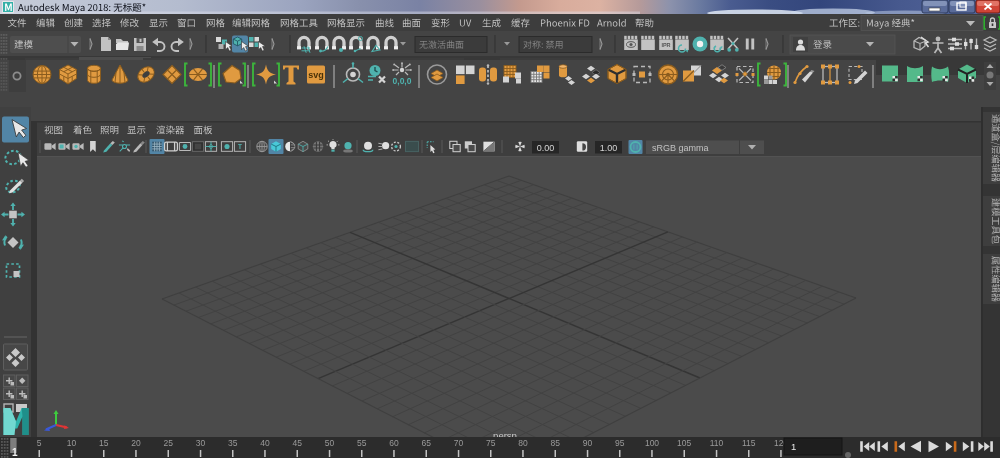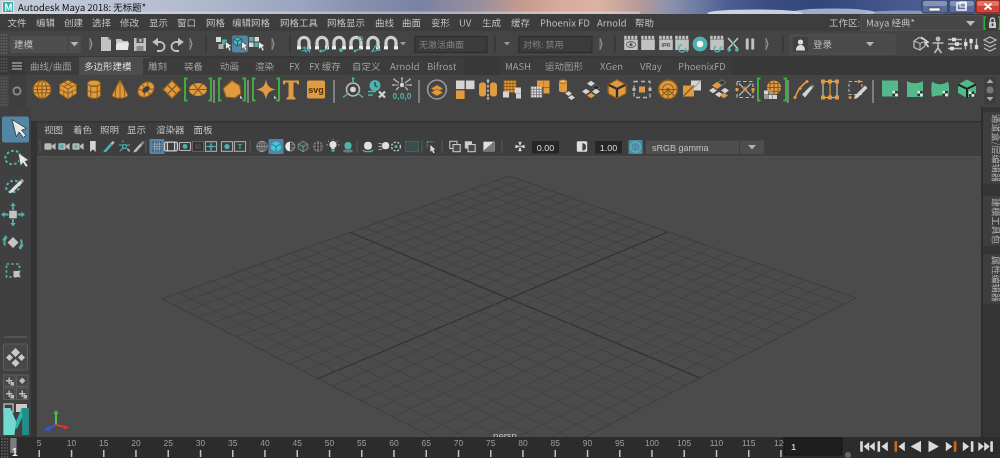--- a/index.html
+++ b/index.html
@@ -331,21 +331,21 @@
       <path d="M506.0 14.0H506.7V10.1C506.7 9.5 506.7 8.7 506.6 8.1H506.7L507.2 9.7L508.6 13.3H509.1L510.5 9.7L511.0 8.1H511.1C511.0 8.7 510.9 9.5 510.9 10.1V14.0H511.8V7.0H510.7L509.4 10.8C509.2 11.2 509.1 11.7 508.9 12.2H508.8C508.7 11.7 508.5 11.2 508.3 10.8L507.0 7.0H506.0Z M512.8 14.0H513.6L514.3 11.9H516.9L517.5 14.0H518.5L516.1 7.0H515.1ZM514.5 11.2 514.9 10.1C515.1 9.3 515.3 8.6 515.6 7.7H515.6C515.8 8.6 516.0 9.3 516.3 10.1L516.6 11.2Z M521.4 14.1C522.8 14.1 523.7 13.2 523.7 12.1C523.7 11.1 523.1 10.6 522.3 10.3L521.3 9.9C520.8 9.6 520.2 9.4 520.2 8.7C520.2 8.1 520.7 7.7 521.5 7.7C522.1 7.7 522.6 7.9 523.0 8.3L523.5 7.8C523.0 7.3 522.3 6.9 521.5 6.9C520.2 6.9 519.3 7.7 519.3 8.8C519.3 9.8 520.0 10.3 520.7 10.5L521.7 11.0C522.3 11.3 522.9 11.5 522.9 12.2C522.9 12.9 522.3 13.4 521.4 13.4C520.7 13.4 520.0 13.0 519.5 12.5L518.9 13.1C519.5 13.7 520.4 14.1 521.4 14.1Z M525.1 14.0H526.0V10.7H529.2V14.0H530.1V7.0H529.2V10.0H526.0V7.0H525.1Z" fill="#a2a2a2"></path>
       <rect x="540" y="2" width="56" height="17" fill="#3c3c3c"></rect>
       <path d="M548.6 6.6V7.3H553.4V6.6ZM545.6 7.0C546.2 7.4 547.0 7.9 547.3 8.3L547.8 7.7C547.4 7.4 546.7 6.9 546.1 6.5ZM548.6 12.9C548.8 12.7 549.3 12.7 552.8 12.4L553.2 13.1L553.8 12.8C553.5 12.1 552.7 10.8 552.1 9.9L551.5 10.2C551.8 10.7 552.2 11.2 552.5 11.8L549.4 12.0C549.9 11.3 550.4 10.4 550.8 9.5H554.1V8.8H548.0V9.5H549.9C549.5 10.4 549.0 11.3 548.8 11.6C548.6 11.9 548.5 12.1 548.3 12.1C548.4 12.3 548.5 12.7 548.6 12.9ZM547.4 9.3H545.4V10.0H546.7V13.0C546.3 13.2 545.8 13.6 545.4 14.1L545.9 14.8C546.3 14.2 546.8 13.6 547.1 13.6C547.3 13.6 547.7 13.9 548.0 14.2C548.7 14.6 549.5 14.7 550.7 14.7C551.7 14.7 553.3 14.6 554.0 14.6C554.0 14.4 554.1 14.0 554.2 13.8C553.2 13.9 551.8 14.0 550.7 14.0C549.6 14.0 548.8 13.9 548.2 13.5C547.8 13.3 547.6 13.1 547.4 13.0Z M555.3 6.8V7.4H559.0V6.8ZM560.7 6.2C560.7 6.9 560.7 7.5 560.7 8.2H559.3V8.9H560.6C560.5 11.1 560.2 13.1 558.9 14.2C559.0 14.3 559.3 14.6 559.4 14.8C560.8 13.4 561.2 11.3 561.3 8.9H562.8C562.7 12.3 562.5 13.5 562.3 13.8C562.2 13.9 562.1 14.0 561.9 14.0C561.7 14.0 561.2 14.0 560.7 13.9C560.8 14.1 560.9 14.4 560.9 14.6C561.4 14.6 561.9 14.6 562.2 14.6C562.5 14.6 562.7 14.5 562.9 14.3C563.2 13.8 563.3 12.5 563.5 8.6C563.5 8.5 563.5 8.2 563.5 8.2H561.4C561.4 7.5 561.4 6.9 561.4 6.2ZM555.3 13.6 555.4 13.6V13.6C555.6 13.5 555.9 13.4 558.6 12.8L558.7 13.4L559.4 13.2C559.2 12.5 558.8 11.4 558.4 10.5L557.8 10.7C558.0 11.1 558.2 11.7 558.4 12.2L556.1 12.6C556.5 11.8 556.8 10.7 557.1 9.7H559.2V9.1H555.0V9.7H556.3C556.1 10.8 555.7 11.9 555.6 12.3C555.4 12.6 555.3 12.9 555.1 12.9C555.2 13.1 555.3 13.4 555.3 13.6Z M567.6 11.3C568.3 11.5 569.3 11.8 569.8 12.1L570.1 11.6C569.6 11.4 568.6 11.1 567.9 10.9ZM566.6 12.6C567.9 12.7 569.6 13.1 570.5 13.4L570.8 12.9C569.9 12.6 568.2 12.2 566.9 12.1ZM564.8 6.4V14.8H565.5V14.4H572.0V14.8H572.7V6.4ZM565.5 13.7V7.1H572.0V13.7ZM567.9 7.3C567.5 8.1 566.6 8.8 565.8 9.3C566.0 9.4 566.2 9.6 566.3 9.7C566.6 9.5 566.9 9.3 567.2 9.0C567.5 9.3 567.8 9.6 568.2 9.9C567.4 10.3 566.5 10.5 565.7 10.7C565.8 10.8 565.9 11.1 566.0 11.3C566.9 11.1 567.9 10.7 568.8 10.2C569.6 10.7 570.5 11.0 571.4 11.2C571.5 11.0 571.7 10.8 571.8 10.6C571.0 10.5 570.1 10.2 569.4 9.9C570.1 9.4 570.7 8.9 571.1 8.2L570.7 8.0L570.6 8.0H568.1C568.3 7.9 568.4 7.7 568.5 7.5ZM567.6 8.7 567.7 8.6H570.1C569.8 9.0 569.3 9.3 568.8 9.6C568.3 9.3 567.9 9.0 567.6 8.7Z M581.5 6.2C580.9 6.9 579.9 7.7 579.0 8.2C579.1 8.3 579.3 8.5 579.5 8.7C580.4 8.2 581.5 7.3 582.2 6.4ZM581.8 8.8C581.2 9.6 580.0 10.5 579.0 11.0C579.2 11.1 579.4 11.3 579.6 11.5C580.6 10.9 581.7 10.0 582.5 9.1ZM582.0 11.4C581.3 12.5 580.0 13.6 578.6 14.2C578.7 14.3 579.0 14.6 579.1 14.8C580.5 14.1 581.9 12.9 582.7 11.6ZM577.3 7.3V9.7H575.8V7.3ZM573.9 9.7V10.4H575.1C575.1 11.8 574.9 13.2 573.9 14.3C574.0 14.4 574.3 14.7 574.4 14.8C575.5 13.6 575.8 12.0 575.8 10.4H577.3V14.8H578.0V10.4H579.1V9.7H578.0V7.3H578.9V6.6H574.1V7.3H575.1V9.7Z" fill="#a2a2a2"></path>
       <rect x="595" y="2" width="43" height="17" fill="#3c3c3c"></rect>
       <path d="M600.2 14.0H601.1L602.1 12.1C602.3 11.8 602.5 11.4 602.7 11.0H602.7C602.9 11.4 603.1 11.8 603.3 12.1L604.3 14.0H605.3L603.2 10.4L605.1 7.0H604.2L603.3 8.8C603.1 9.1 603.0 9.4 602.8 9.8H602.8C602.5 9.4 602.4 9.1 602.2 8.8L601.3 7.0H600.3L602.2 10.4Z M609.1 14.1C610.1 14.1 610.8 13.8 611.3 13.3V10.4H609.0V11.1H610.5V12.9C610.2 13.2 609.7 13.4 609.2 13.4C607.7 13.4 606.9 12.3 606.9 10.5C606.9 8.8 607.8 7.7 609.2 7.7C609.9 7.7 610.4 8.0 610.7 8.3L611.2 7.8C610.8 7.4 610.2 6.9 609.2 6.9C607.3 6.9 606.0 8.3 606.0 10.5C606.0 12.8 607.3 14.1 609.1 14.1Z M615.0 14.1C615.6 14.1 616.2 13.9 616.6 13.6L616.3 13.0C616.0 13.3 615.6 13.4 615.0 13.4C614.1 13.4 613.4 12.7 613.3 11.6H616.8C616.8 11.5 616.9 11.3 616.9 11.1C616.9 9.7 616.1 8.7 614.8 8.7C613.6 8.7 612.5 9.7 612.5 11.4C612.5 13.1 613.6 14.1 615.0 14.1ZM613.3 11.0C613.4 10.0 614.1 9.4 614.8 9.4C615.6 9.4 616.1 10.0 616.1 11.0Z M618.1 14.0H619.0V10.3C619.5 9.7 619.9 9.5 620.4 9.5C621.1 9.5 621.4 9.9 621.4 10.8V14.0H622.2V10.7C622.2 9.4 621.8 8.7 620.7 8.7C620.0 8.7 619.4 9.1 618.9 9.6H618.9L618.8 8.8H618.1Z" fill="#a2a2a2"></path>
       <rect x="635" y="2" width="39" height="17" fill="#3c3c3c"></rect>
       <path d="M642.2 14.0H643.2L645.5 7.0H644.6L643.4 10.8C643.2 11.6 643.0 12.3 642.8 13.1H642.7C642.5 12.3 642.3 11.6 642.1 10.8L640.9 7.0H640.0Z M647.3 10.3V7.7H648.5C649.6 7.7 650.2 8.1 650.2 9.0C650.2 9.9 649.6 10.3 648.5 10.3ZM650.2 14.0H651.2L649.5 11.0C650.4 10.7 651.0 10.1 651.0 9.0C651.0 7.5 650.0 7.0 648.6 7.0H646.4V14.0H647.3V11.0H648.5Z M653.6 14.1C654.2 14.1 654.8 13.8 655.3 13.4H655.3L655.4 14.0H656.1V10.8C656.1 9.5 655.6 8.7 654.3 8.7C653.5 8.7 652.7 9.1 652.3 9.4L652.6 10.0C653.0 9.7 653.6 9.4 654.2 9.4C655.0 9.4 655.2 10.1 655.2 10.7C653.0 11.0 652.1 11.5 652.1 12.7C652.1 13.6 652.7 14.1 653.6 14.1ZM653.8 13.4C653.3 13.4 652.9 13.2 652.9 12.6C652.9 11.9 653.5 11.5 655.2 11.3V12.7C654.7 13.2 654.3 13.4 653.8 13.4Z M657.8 16.2C658.8 16.2 659.4 15.4 659.7 14.4L661.7 8.8H660.8L659.9 11.7C659.8 12.2 659.6 12.7 659.5 13.2H659.4C659.2 12.7 659.1 12.2 658.9 11.7L657.9 8.8H657.0L659.0 14.0L658.9 14.4C658.7 15.0 658.3 15.5 657.8 15.5C657.6 15.5 657.5 15.5 657.4 15.4L657.2 16.1C657.4 16.2 657.6 16.2 657.8 16.2Z" fill="#a2a2a2"></path>
       <rect x="673" y="2" width="59" height="17" fill="#3c3c3c"></rect>
       <path d="M679.0 14.0H679.8V11.2H681.0C682.5 11.2 683.5 10.6 683.5 9.1C683.5 7.6 682.5 7.0 680.9 7.0H679.0ZM679.8 10.5V7.7H680.8C682.1 7.7 682.7 8.1 682.7 9.1C682.7 10.1 682.1 10.5 680.9 10.5Z M684.9 14.0H685.8V10.3C686.3 9.7 686.6 9.5 687.2 9.5C687.9 9.5 688.1 9.9 688.1 10.8V14.0H689.0V10.7C689.0 9.4 688.5 8.7 687.4 8.7C686.7 8.7 686.2 9.1 685.7 9.6L685.8 8.5V6.4H684.9Z M692.7 14.1C693.9 14.1 695.0 13.1 695.0 11.4C695.0 9.7 693.9 8.7 692.7 8.7C691.4 8.7 690.3 9.7 690.3 11.4C690.3 13.1 691.4 14.1 692.7 14.1ZM692.7 13.4C691.8 13.4 691.2 12.6 691.2 11.4C691.2 10.2 691.8 9.4 692.7 9.4C693.6 9.4 694.2 10.2 694.2 11.4C694.2 12.6 693.6 13.4 692.7 13.4Z M698.5 14.1C699.2 14.1 699.7 13.9 700.2 13.6L699.9 13.0C699.5 13.3 699.1 13.4 698.6 13.4C697.6 13.4 696.9 12.7 696.9 11.6H700.4C700.4 11.5 700.4 11.3 700.4 11.1C700.4 9.7 699.7 8.7 698.3 8.7C697.2 8.7 696.0 9.7 696.0 11.4C696.0 13.1 697.1 14.1 698.5 14.1ZM696.9 11.0C697.0 10.0 697.6 9.4 698.4 9.4C699.2 9.4 699.6 10.0 699.6 11.0Z M701.7 14.0H702.5V10.3C703.1 9.7 703.4 9.5 704.0 9.5C704.6 9.5 704.9 9.9 704.9 10.8V14.0H705.8V10.7C705.8 9.4 705.3 8.7 704.2 8.7C703.5 8.7 703.0 9.1 702.5 9.6H702.5L702.4 8.8H701.7Z M707.5 14.0H708.3V8.8H707.5ZM707.9 7.8C708.2 7.8 708.5 7.5 708.5 7.2C708.5 6.9 708.2 6.6 707.9 6.6C707.6 6.6 707.3 6.9 707.3 7.2C707.3 7.5 707.6 7.8 707.9 7.8Z M709.3 14.0H710.3L711.0 12.8C711.1 12.5 711.3 12.2 711.5 11.9H711.5C711.7 12.2 711.9 12.5 712.1 12.8L712.8 14.0H713.8L712.1 11.4L713.7 8.8H712.8L712.1 10.0C712.0 10.3 711.8 10.5 711.7 10.8H711.6C711.4 10.5 711.3 10.3 711.1 10.0L710.4 8.8H709.5L711.1 11.3Z M714.9 14.0H715.8V10.9H718.4V10.1H715.8V7.8H718.9V7.0H714.9Z M720.1 14.0H721.9C724.0 14.0 725.2 12.7 725.2 10.5C725.2 8.3 724.0 7.0 721.9 7.0H720.1ZM721.0 13.3V7.7H721.8C723.4 7.7 724.3 8.7 724.3 10.5C724.3 12.3 723.4 13.3 721.8 13.3Z" fill="#a2a2a2"></path>
     </svg></div>
-<div style="left:0;top:75px;width:876px;height:32px;background:#444444"><svg width="1000" height="32">
+<div style="left:0;top:60px;width:876px;height:32px;background:#444444"><svg width="1000" height="32">
       <rect x="0.5" y="2" width="1.8" height="1.8" fill="#555"></rect>
       <rect x="0.5" y="5" width="1.8" height="1.8" fill="#555"></rect>
       <rect x="0.5" y="8" width="1.8" height="1.8" fill="#555"></rect>
       <rect x="0.5" y="11" width="1.8" height="1.8" fill="#555"></rect>
       <rect x="0.5" y="14" width="1.8" height="1.8" fill="#555"></rect>
       <rect x="0.5" y="17" width="1.8" height="1.8" fill="#555"></rect>
       <rect x="0.5" y="20" width="1.8" height="1.8" fill="#555"></rect>
       <rect x="0.5" y="23" width="1.8" height="1.8" fill="#555"></rect>
       <rect x="0.5" y="26" width="1.8" height="1.8" fill="#555"></rect>
       <rect x="0.5" y="29" width="1.8" height="1.8" fill="#555"></rect>

